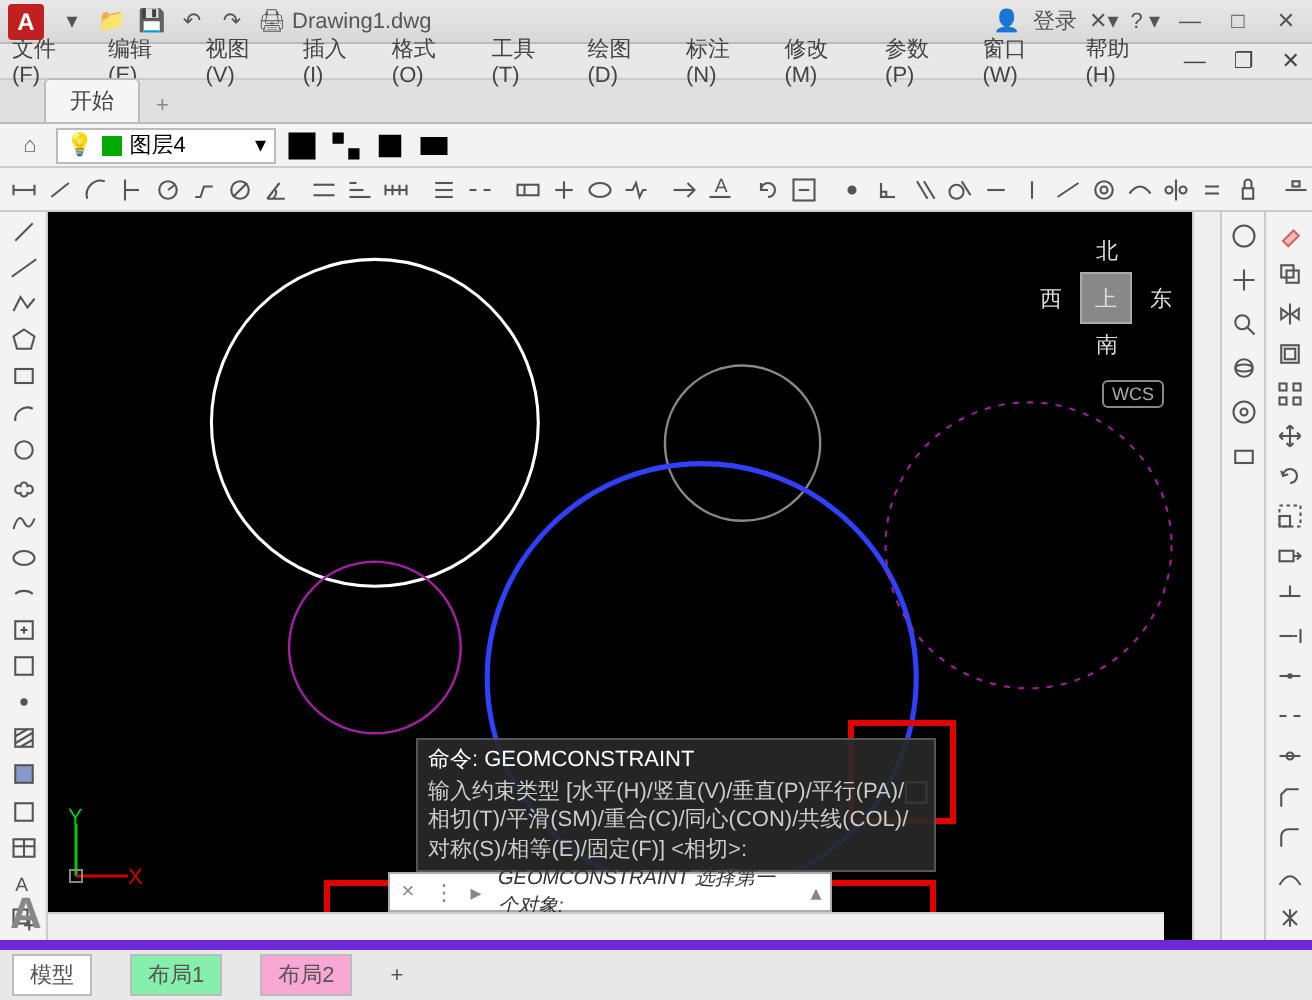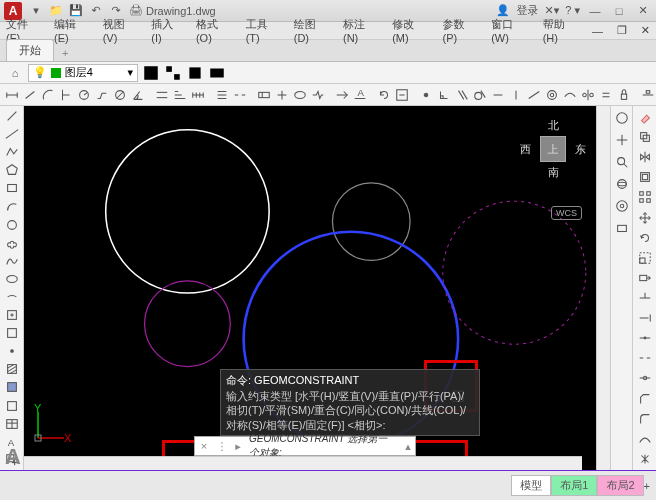--- a/index.html
+++ b/index.html
@@ -9,21 +9,21 @@
 .app-icon { width:18px; height:18px; background:#c02020; color:#fff; display:flex; align-items:center; justify-content:center; font-weight:bold; font-size:12px; border-radius:2px; margin-right:4px; }
 .qat-btn { width:18px; height:18px; display:flex; align-items:center; justify-content:center; color:#555; margin:0 1px; cursor:pointer; }
 .title-center { flex:1; text-align:left; color:#555; }
 .title-search { width:110px; height:16px; border:1px solid #aaa; font-size:10px; padding:0 3px; font-style:italic; color:#999; background:#fff; }
 .title-right { display:flex; align-items:center; gap:6px; color:#555; }
 .winbtn { width:18px; height:14px; display:flex; align-items:center; justify-content:center; cursor:pointer; }
 
 .menubar { height:18px; background:#e8e8e8; display:flex; align-items:center; padding:0 6px; gap:14px; border-bottom:1px solid #ccc; color:#444; }
 .menubar span { cursor:pointer; }
 
-.tabbar { height:22px; background:#e0e0e0; display:flex; align-items:flex-end; padding:0 6px; border-bottom:1px solid #bbb; }
+.tabbar { height:22px; background:#e0e0e0; display:flex; align-items:flex-end; padding:0 22px; border-bottom:1px solid #bbb; }
 .tab { padding:3px 12px; background:#f5f5f5; border:1px solid #bbb; border-bottom:none; margin-right:2px; cursor:pointer; color:#444; border-radius:3px 3px 0 0; }
 .tab.active { background:#fff; }
 .tab-x { margin-left:4px; color:#888; }
 .tab-plus { padding:2px 6px; color:#888; cursor:pointer; }
 
 .layerbar { height:22px; background:#f3f3f3; display:flex; align-items:center; padding:0 6px; gap:4px; border-bottom:1px solid #ccc; }
 .layer-combo { display:flex; align-items:center; gap:4px; border:1px solid #bbb; background:#fff; padding:1px 4px; height:18px; min-width:110px; cursor:pointer; }
 .layer-swatch { width:10px; height:10px; background:#0a0; }
 .lb-ico { width:18px; height:18px; display:flex; align-items:center; justify-content:center; color:#666; cursor:pointer; }
 
@@ -40,34 +40,34 @@
 .canvas-scroll-h { position:absolute; bottom:0; left:0; right:14px; height:14px; background:#eee; border-top:1px solid #ccc; }
 
 svg.canvas { position:absolute; inset:0; width:100%; height:100%; }
 
 .viewcube { position:absolute; top:8px; right:8px; width:70px; height:70px; color:#ddd; font-size:10px; }
 .viewcube .face { position:absolute; top:22px; left:22px; width:26px; height:26px; background:#888; border:1px solid #aaa; display:flex; align-items:center; justify-content:center; cursor:pointer; }
 .viewcube .n { position:absolute; top:4px; left:30px; } 
 .viewcube .s { position:absolute; bottom:4px; left:30px; }
 .viewcube .w { position:absolute; top:28px; left:2px; }
 .viewcube .e { position:absolute; top:28px; right:2px; }
-.wcs-badge { position:absolute; top:100px; right:14px; border:1px solid #888; color:#aaa; padding:1px 4px; font-size:9px; border-radius:3px; cursor:pointer; }
+.wcs-badge { position:absolute; top:84px; right:14px; border:1px solid #888; color:#aaa; padding:1px 4px; font-size:9px; border-radius:3px; cursor:pointer; }
 
 .red-box { position:absolute; border:3px solid #e00000; pointer-events:none; }
 
-.cmd-tooltip { position:absolute; bottom:34px; left:196px; width:260px; background:rgba(40,40,40,.92); color:#ccc; font-size:10px; padding:3px 5px; line-height:1.3; border:1px solid #555; }
+.cmd-tooltip { position:absolute; bottom:34px; left:184px; width:260px; background:rgba(40,40,40,.92); color:#ccc; font-size:10px; padding:3px 5px; line-height:1.3; border:1px solid #555; }
 .cmd-tooltip .t-title { color:#fff; margin-bottom:2px; }
 
 .cmdline-wrap { position:absolute; bottom:14px; left:170px; right:180px; height:20px; display:flex; align-items:center; background:#fff; border:1px solid #aaa; }
 .cmdline-wrap .cx { width:18px; text-align:center; color:#888; cursor:pointer; }
 .cmdline-wrap .pin { width:18px; text-align:center; color:#888; cursor:pointer; }
 .cmdline-wrap .prompt { flex:1; padding:0 4px; color:#333; font-size:10px;font-style:italic; }
 .cmdline-wrap .dd { width:14px; text-align:center; color:#888; cursor:pointer; }
 
-.statusbar { position:absolute; bottom:0; left:0; right:0; height:30px; background:#e8e8e8; border-top:1px solid #6d28d9; display:flex; align-items:center; padding:0 6px; gap:0; color:#555;justify-content:flex-end; }
+.statusbar { position:absolute; bottom:0; left:0; right:0; height:30px; background:#e8e8e8; border-top:5px solid #6d28d9; display:flex; align-items:center; padding:0 6px; gap:19px; color:#555; }
 .status-tab { padding:2px 8px; border:1px solid #bbb; background:#fff; cursor:pointer; }
 .bigA { position:absolute; left:2px; bottom:30px; font-size:22px; color:#888; font-weight:bold; width:22px; text-align:center; }
 
 .ucs-icon { position:absolute; left:8px; bottom:26px; width:40px; height:40px; }
 </style>
 </head>
 <body>
 
 <div class="titlebar">
   <div class="app-icon">A</div>

